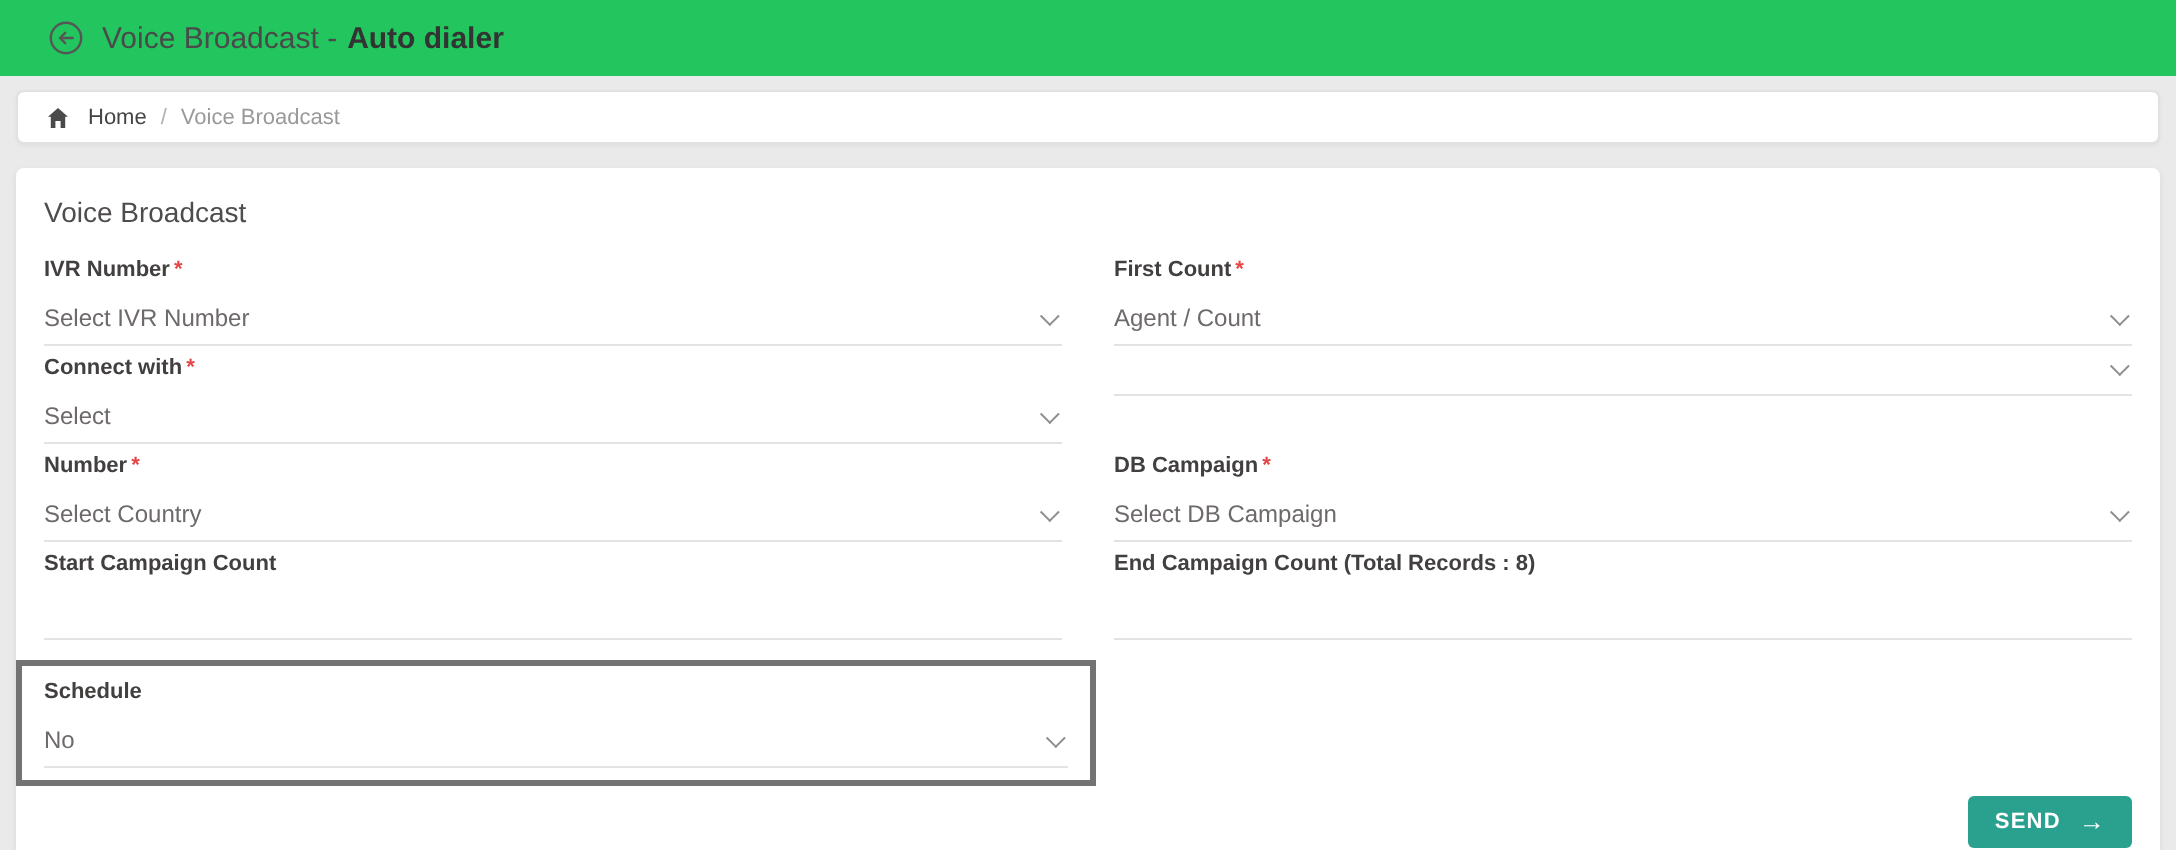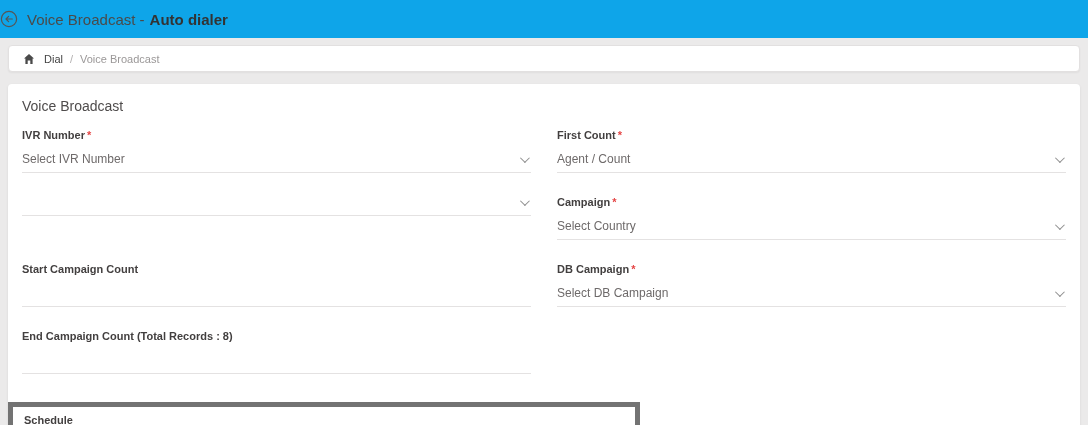--- a/index.html
+++ b/index.html
@@ -5,24 +5,24 @@
   * { box-sizing: border-box; margin: 0; padding: 0; }
   html, body { width: 1088px; height: 425px; overflow: hidden; }
   body {
     font-family: "Liberation Sans", sans-serif;
     background: #ebeaea;
   }
 
   
   .top-header {
     height: 38px;
-    background: #0ea5e9;
-    display: flex;
-    align-items: center;
-    padding: 0 0;
+    background: #22c55e;
+    display: flex;
+    align-items: center;
+    padding: 0 24px;
   }
   .back-btn {
     width: 18px; height: 18px;
     display: inline-flex; align-items: center; justify-content: center;
     cursor: pointer;
     margin-right: 9px;
   }
   .hdr-title { font-size: 15px; color: #4a4a4a; }
   .hdr-title .prefix { font-weight: 400; margin-right: 5px; }
   .hdr-title .boldpart { font-weight: 700; color: #333; }
@@ -63,21 +63,21 @@
     font-weight: 400;
     line-height: 16px;
     margin-bottom: 14px;
   }
 
   .form-grid {
     display: grid;
     grid-template-columns: 1fr 1fr;
     column-gap: 26px;
   }
-  .field { margin-bottom: 22px; }
+  .field { margin-bottom: 4px; }
   .flabel {
     font-size: 11px;
     font-weight: 700;
     color: #423f3f;
     line-height: 14px;
     margin-bottom: 10px;
   }
   .flabel .req { color: #e54545; margin-left: 2px; }
   .control {
     display: flex;
@@ -113,22 +113,22 @@
     font-family: "Liberation Sans", sans-serif;
     outline: none;
     background: transparent;
     display: block;
   }
 
   
   .highlight-box {
     margin-left: -14px;
     margin-top: 6px;
-    width: 632px;
-    border: 5px solid #737373;
+    width: 540px;
+    border: 3px solid #737373;
     padding: 6px 11px 6px 11px;
   }
   .highlight-box .field { margin-bottom: 0; }
 
   
   .actions-row {
     display: flex;
     justify-content: flex-end;
     margin-top: 5px;
     padding-bottom: 4px;
@@ -162,21 +162,21 @@
   <span class="hdr-title">
     <span class="prefix">Voice Broadcast -</span><span class="boldpart">Auto dialer</span>
   </span>
 </div>
 
 <div class="breadcrumb-bar">
   <span class="crumb-home">
     <svg width="12" height="12" viewBox="0 0 12 12">
       <path d="M6 1 L11 5.4 H9.6 V11 H7.3 V7.5 H4.7 V11 H2.4 V5.4 H1 Z" fill="#4a4a4a"></path>
     </svg>
-    <span>Dial</span>
+    <span>Home</span>
   </span>
   <span class="crumb-sep">/</span>
   <span class="crumb-current">Voice Broadcast</span>
 </div>
 
 <div class="main-card">
   <div class="card-title">Voice Broadcast</div>
 
   <div class="form-grid">
 
@@ -189,47 +189,54 @@
     </div>
 
     <div class="field">
       <div class="flabel"><span>First Count</span><span class="req">*</span></div>
       <div class="control">
         <span class="val">Agent / Count</span>
         <span class="chev"></span>
       </div>
     </div>
 
+    <div class="field">
+      <div class="flabel"><span>Connect with</span><span class="req">*</span></div>
+      <div class="control">
+        <span class="val">Select</span>
+        <span class="chev"></span>
+      </div>
+    </div>
 
     <div class="field">
       <div class="control">
         <span class="val"></span>
         <span class="chev"></span>
       </div>
     </div>
 
     <div class="field">
-      <div class="flabel"><span>Campaign</span><span class="req">*</span></div>
+      <div class="flabel"><span>Number</span><span class="req">*</span></div>
       <div class="control">
         <span class="val">Select Country</span>
+        <span class="chev"></span>
+      </div>
+    </div>
+
+    <div class="field">
+      <div class="flabel"><span>DB Campaign</span><span class="req">*</span></div>
+      <div class="control">
+        <span class="val">Select DB Campaign</span>
         <span class="chev"></span>
       </div>
     </div>
 
     <div class="field">
       <div class="flabel"><span>Start Campaign Count</span></div>
       <input class="text-input" type="text" value="" style="">
-    </div>
-
-    <div class="field">
-      <div class="flabel"><span>DB Campaign</span><span class="req">*</span></div>
-      <div class="control">
-        <span class="val">Select DB Campaign</span>
-        <span class="chev"></span>
-      </div>
     </div>
 
     <div class="field">
       <div class="flabel"><span>End Campaign Count (Total Records : 8)</span></div>
       <input class="text-input" type="text" value="" style="">
     </div>
 
   </div>
 
   <div class="highlight-box">

